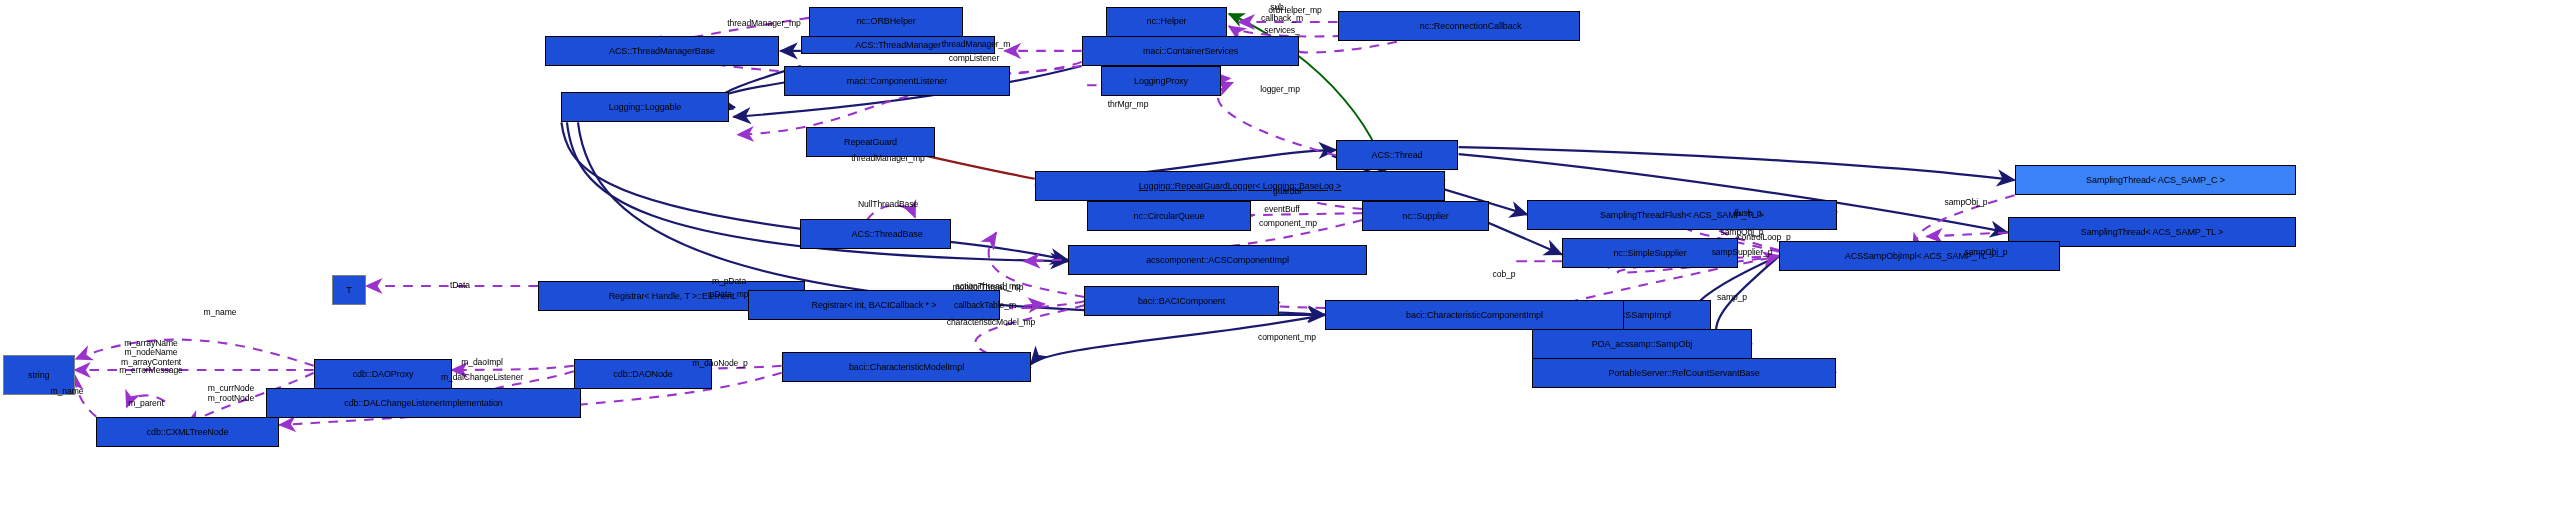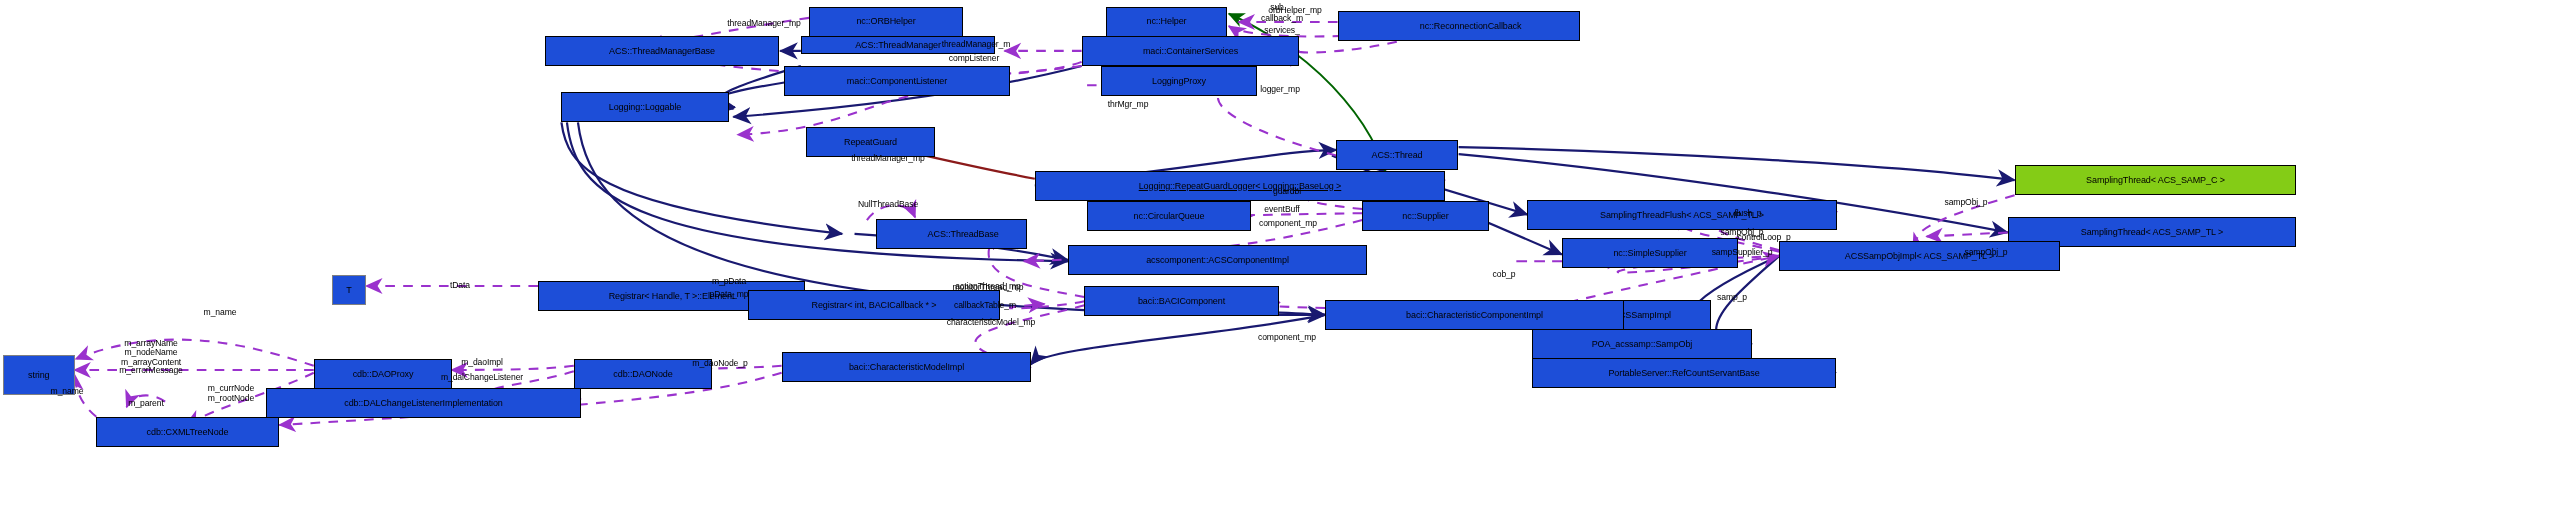--- a/index.html
+++ b/index.html
@@ -33,21 +33,21 @@
     font-size: 9px;
     line-height: 1;
     display: flex;
     align-items: center;
     justify-content: center;
     white-space: nowrap;
     padding: 0 4.8px;
     letter-spacing: -0.1px;
   }
   .node.highlight {
-    background: #84cc16;
+    background: #3b82f6;
     border-color: #000000;
   }
   .node.soft {
     border-color: #808080;
   }
   .edge-label {
     position: absolute;
     font-size: 8.6px;
     color: #000000;
     white-space: nowrap;
@@ -162,21 +162,21 @@
     </div>
   <div class="node" style="left: 801px; top: 36px; width: 194px; height: 18px;">
       <span>ACS::ThreadManager</span>
     </div>
   <div class="node" style="left: 1082px; top: 36px; width: 217px; height: 30px;">
       <span>maci::ContainerServices</span>
     </div>
   <div class="node" style="left: 784px; top: 66px; width: 226px; height: 30px;">
       <span>maci::ComponentListener</span>
     </div>
-  <div class="node" style="left: 1101px; top: 66px; width: 156px; height: 30px;">
+  <div class="node" style="left: 1101px; top: 66px; width: 120px; height: 30px;">
       <span>LoggingProxy</span>
     </div>
   <div class="node" style="left: 561px; top: 92px; width: 168px; height: 30px;">
       <span>Logging::Loggable</span>
     </div>
   <div class="node" style="left: 806px; top: 127px; width: 129px; height: 30px;">
       <span>RepeatGuard</span>
     </div>
   <div class="node" style="left: 1336px; top: 140px; width: 122px; height: 30px;">
       <span>ACS::Thread</span>
@@ -192,21 +192,21 @@
     </div>
   <div class="node" style="left: 1087px; top: 201px; width: 164px; height: 30px;">
       <span>nc::CircularQueue</span>
     </div>
   <div class="node" style="left: 1362px; top: 201px; width: 127px; height: 30px;">
       <span>nc::Supplier</span>
     </div>
   <div class="node" style="left: 2008px; top: 217px; width: 288px; height: 30px;">
       <span>SamplingThread&lt; ACS_SAMP_TL &gt;</span>
     </div>
-  <div class="node" style="left: 876px; top: 219px; width: 151px; height: 30px; padding-left: 28px;">
+  <div class="node" style="left: 800px; top: 219px; width: 151px; height: 30px; padding-left: 28px;">
       <span>ACS::ThreadBase</span>
     </div>
   <div class="node" style="left: 1562px; top: 238px; width: 176px; height: 30px;">
       <span>nc::SimpleSupplier</span>
     </div>
   <div class="node" style="left: 1779px; top: 241px; width: 281px; height: 30px;">
       <span>ACSSampObjImpl&lt; ACS_SAMP_TL &gt;</span>
     </div>
   <div class="node" style="left: 1068px; top: 245px; width: 299px; height: 30px;">
       <span>acscomponent::ACSComponentImpl</span>

